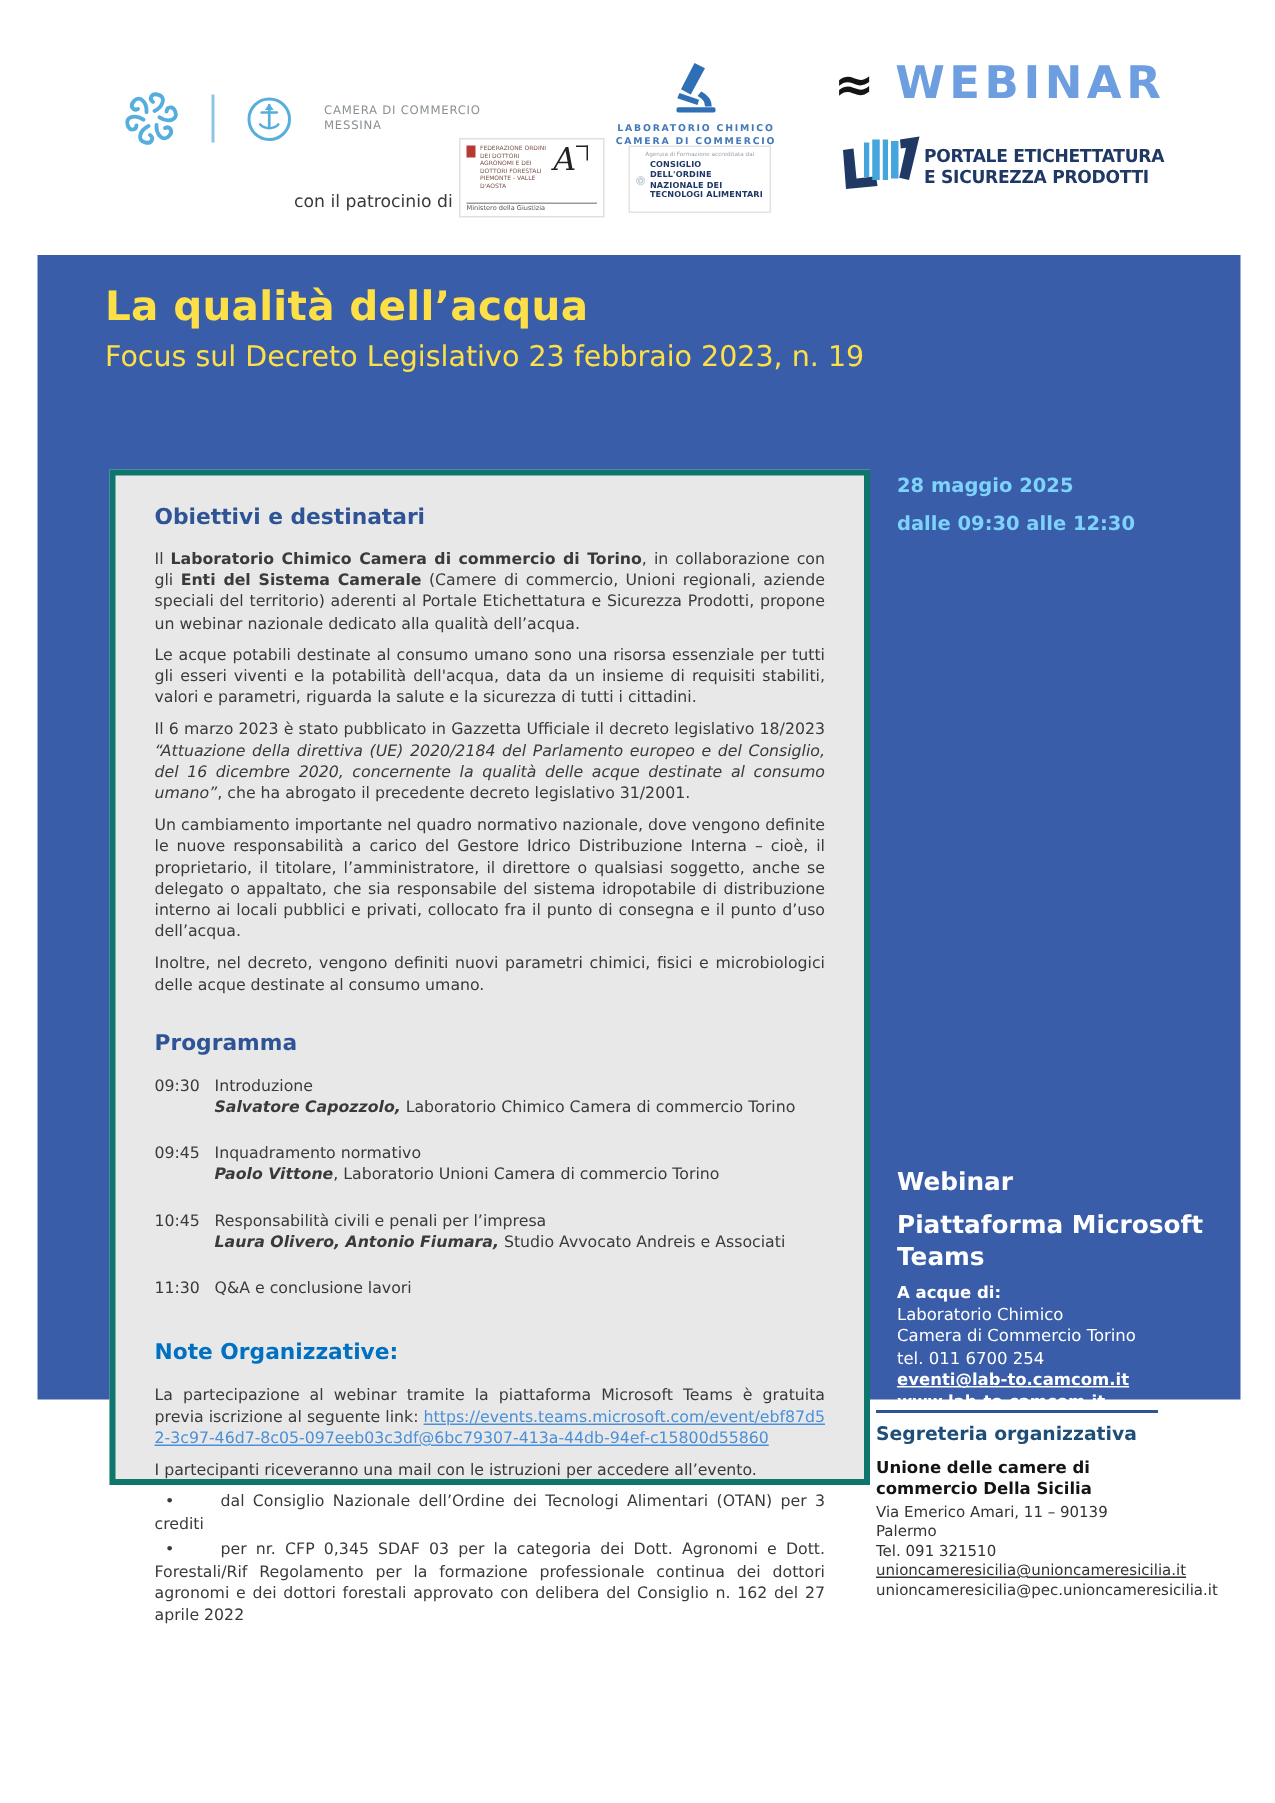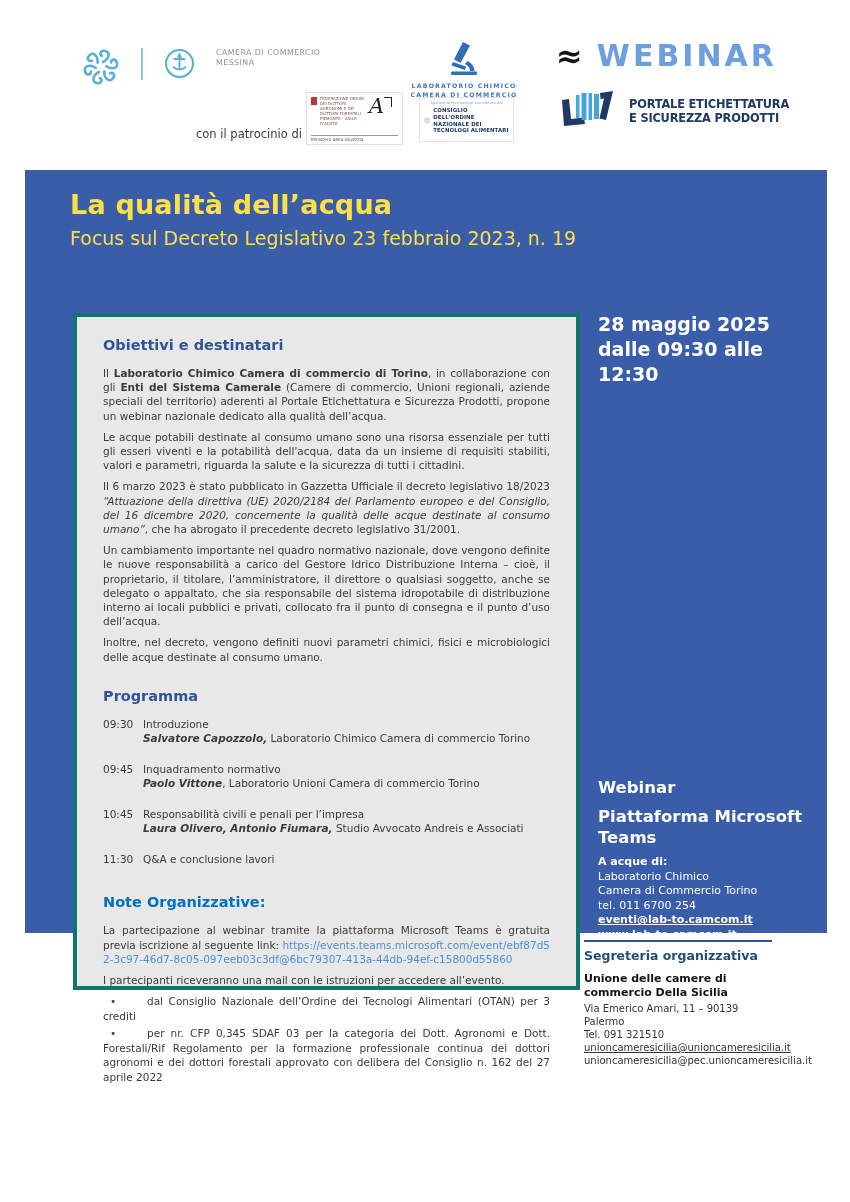--- a/index.html
+++ b/index.html
@@ -12,35 +12,35 @@
     --webinar_blue:#6d9ee0;
   }
   *{margin:0;padding:0;box-sizing:border-box}
   html,body{background:#9e9e9e;}
   #page{
     position:relative;width:850px;height:1202px;background:#ffffff;
     font-family:"DejaVu Sans","Liberation Sans",sans-serif;color:#3a3a3a;
     margin:0 auto;overflow:hidden;
   }
   .b{font-weight:bold}.i{font-style:italic}
-  .link{color:var(--link_blue);word-break:break-all}
-
-  
-  .messina{position:absolute;left:82px;top:48px;display:flex;align-items:flex-start;gap:21px}
+  .link{color:var(--link_blue);text-decoration:underline;word-break:break-all}
+
+  
+  .messina{position:absolute;left:82px;top:60px;display:flex;align-items:center;gap:21px}
   .messina-divider{width:2px;height:32px;background:#8ec4e4}
   .messina-text{font-size:7.8px;color:#8a9094;letter-spacing:.5px;line-height:10px}
 
   .lab-logo{position:absolute;left:406px;top:42px;width:116px;text-align:center}
   .lab-logo-text{margin-top:2px;font-size:6.2px;font-weight:bold;color:#4379bc;letter-spacing:1.2px;line-height:8.5px}
 
   .webinar{position:absolute;left:556px;top:38px;display:flex;align-items:center;gap:14px}
   .approx{font-size:32px;font-weight:bold;color:#141414;line-height:32px}
   .webinar-word{font-size:30px;font-weight:bold;color:var(--webinar_blue);letter-spacing:3px}
 
-  .portale{position:absolute;left:560px;top:90px;display:flex;align-items:center;gap:15px}
+  .portale{position:absolute;left:560px;top:90px;display:flex;align-items:center;gap:2px}
   .portale-text{font-size:12px;font-weight:bold;color:var(--navy);line-height:14.5px;letter-spacing:-.2px;transform:scaleX(.95);transform-origin:left}
 
   .patrocinio-label{position:absolute;left:196px;top:127px;font-size:11.5px;color:#3a3a3a}
 
   .patr1{position:absolute;left:306px;top:92px;width:97px;height:53px;background:#fff;border:1px solid #e0e0e0;padding:3px 4px 2px;display:flex;flex-direction:column;justify-content:space-between}
   .patr1-top{display:flex;gap:3px}
   .patr1-emblem{width:6px;height:8px;background:#b63a32;flex:none;margin-top:1px}
   .patr1-fed{font-size:4px;line-height:5px;color:#7a5148;width:46px}
   .patr1-a{font-family:"DejaVu Serif","Liberation Serif",serif;font-style:italic;font-size:21px;line-height:20px;color:#222;position:relative;padding-right:8px}
   .patr1-a::after{content:"";position:absolute;right:0;top:1px;width:7px;height:9px;border-top:1.5px solid #222;border-right:1.5px solid #222}
@@ -50,21 +50,21 @@
   .patr2-top{font-size:3.8px;color:#98a4ae;text-align:center}
   .patr2-row{display:flex;align-items:center;gap:3px;margin-top:2px}
   .patr2-name{font-size:5.4px;font-weight:bold;color:var(--navy);line-height:6.8px;letter-spacing:.1px}
 
   
   .band{position:absolute;left:25px;top:170px;width:802px;height:763px;background:var(--banner_blue)}
   .band-titles{position:absolute;left:45px;top:18px;color:#fde047}
   .band-title{font-size:27px;font-weight:bold;line-height:33px;letter-spacing:.2px}
   .band-subtitle{font-size:19px;line-height:24px;margin-top:5px;font-weight:normal}
 
-  .date-block{position:absolute;left:573px;top:142px;width:188px;color:#ffffff;font-size:19px;font-weight:bold;line-height:25px}
+  .date-block{position:absolute;left:573px;top:142px;width:188px;color:#7dd3fc;font-size:13px;font-weight:bold;line-height:25px}
 
   .teams-block{position:absolute;left:573px;top:608px;width:218px;color:#fff}
   .tb-webinar{font-size:16.5px;font-weight:bold;margin-bottom:9px}
   .tb-platform{font-size:16.5px;font-weight:bold;line-height:21px;margin-bottom:7px}
   .tb-line{font-size:11px;line-height:14.6px}
   .tb-bold{font-weight:bold}
   .tb-link{font-weight:bold;text-decoration:underline;color:#fff}
 
   
   .content-box{

